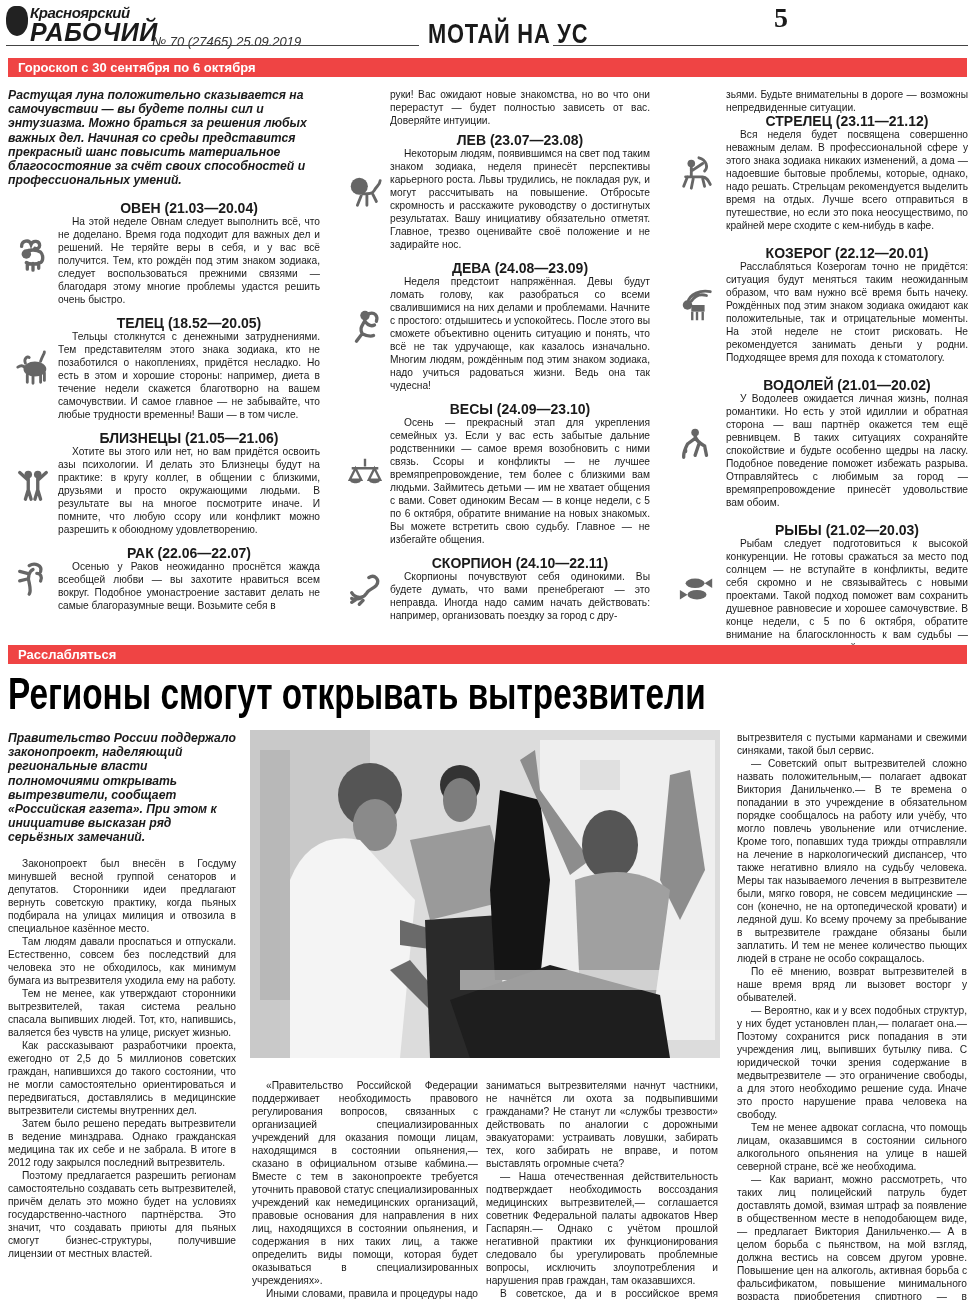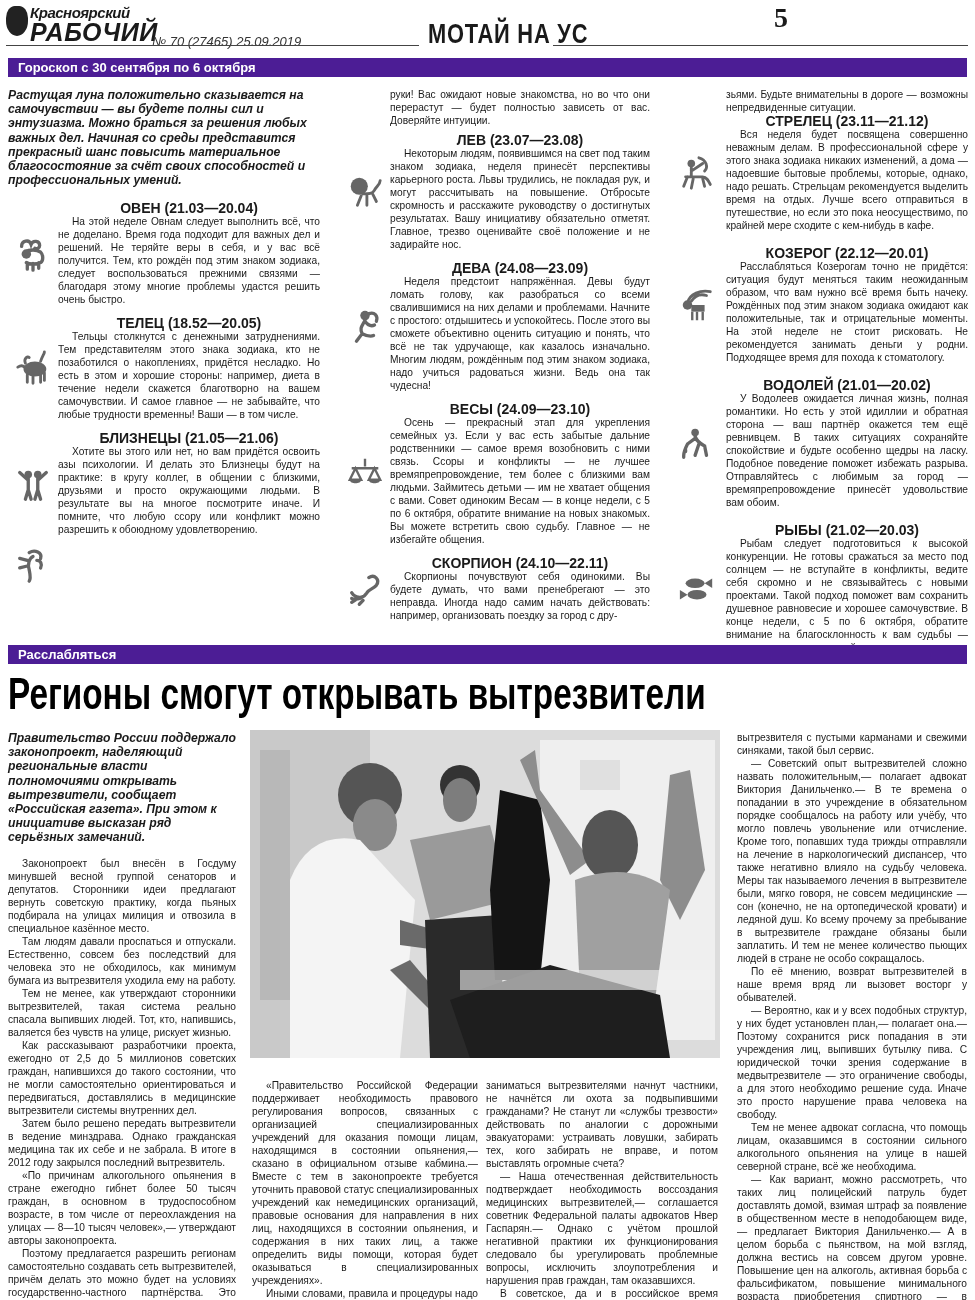--- a/index.html
+++ b/index.html
@@ -7,21 +7,21 @@
   .masthead { position: absolute; left: 0; top: 0; width: 796px; height: 52px; }
   .logo { position: absolute; left: 6px; top: 4px; width: 150px; height: 42px; }
   .logo-emblem { position: absolute; left: 0; top: 2px; width: 22px; height: 30px; background: #222; border-radius: 40% 40% 50% 50%; }
   .logo-top { position: absolute; left: 24px; top: 0; font: italic bold 15px "Liberation Sans", sans-serif; letter-spacing: -0.5px; }
   .logo-bottom { position: absolute; left: 24px; top: 14px; font: italic 900 25px "Liberation Sans", sans-serif; letter-spacing: 0.5px; transform: scaleY(1.05); }
   .issue { position: absolute; left: 152px; top: 34px; font: italic 13px "Liberation Sans", sans-serif; color: #333; }
   .rule-left { position: absolute; left: 6px; top: 45px; width: 413px; border-top: 1.2px solid #444; }
   .rule-right { position: absolute; left: 553px; top: 45px; width: 415px; border-top: 1.2px solid #444; }
   .rubric { position: absolute; left: 428px; top: 18px; font: bold 28px "Liberation Sans", sans-serif; letter-spacing: 1px; transform: scaleX(0.78); transform-origin: left; white-space: nowrap; }
   .pagenum { position: absolute; right: 8px; top: 2px; font: bold 28px "Liberation Serif", serif; }
-  .section-bar { position: absolute; left: 8px; width: 959px; height: 19px; background: #4c1d95; color: #fff; font: bold 13px "Liberation Sans", sans-serif; line-height: 19px; padding-left: 10px; box-sizing: border-box; }
+  .section-bar { position: absolute; left: 8px; width: 959px; height: 19px; background: #ef4444; color: #fff; font: bold 13px "Liberation Sans", sans-serif; line-height: 19px; padding-left: 10px; box-sizing: border-box; }
   .col { position: absolute; font-size: 10.2px; line-height: 13px; text-align: justify; }
   .col p { margin: 0; text-indent: 14px; }
   .lead { font-style: italic; font-weight: bold; font-size: 12.2px; line-height: 14.2px; text-align: left; margin: 0; }
   .days { margin-top: 10px !important; }
   .sign { position: relative; padding-left: 0; margin-top: 10px; }
   .sign-title { display: block; text-align: center; font-weight: bold; font-size: 14px; line-height: 14px; margin-bottom: 0; }
   .sign-wrap { display: flex; }
   .sign-icon { width: 50px; flex: 0 0 50px; display: flex; align-items: center; justify-content: center; }
   .sign-icon svg { width: 38px; height: 40px; }
   .sign-content { flex: 1; }
@@ -95,20 +95,24 @@
     </div>
   </div>
 
   <div class="sign">
     <div class="sign-wrap">
       <div class="sign-icon">
         <svg viewBox="0 0 40 40">
             <path d="M16 6c6-4 14 0 12 6M20 10c-4 2-6 8-4 14 1 5 2 9 0 12M14 14l-8-2M14 20l-8 2M24 14c4 0 6 4 4 8" stroke="#666" stroke-width="3.5" fill="none" stroke-linecap="round"></path>
           </svg>
       </div>
+      <div class="sign-content">
+        <span class="sign-title">РАК (22.06—22.07)</span>
+        <p>Осенью у Раков неожиданно проснётся жажда всеобщей любви — вы захотите нравиться всем вокруг. Подобное умонастроение заставит делать не самые благоразумные вещи. Возьмите себя в</p>
+      </div>
     </div>
   </div>
 </div>
 
 <div class="col" style="left:340px; top:88px; width:310px;">
   <p style="text-indent:0; margin-left:50px;">руки! Вас ожидают новые знакомства, но во что они перерастут — будет полностью зависеть от вас. Доверяйте интуиции.</p>
 
   <div class="sign" style="margin-top:6px;">
     <div class="sign-wrap">
       <div class="sign-icon">
@@ -240,21 +244,20 @@
 <div class="section-bar" style="top:645px;">Расслабляться</div>
 <div class="headline">Регионы смогут открывать вытрезвители</div>
 
 <div class="col" style="left:8px; top:731px; width:228px;">
   <p class="lead" style="text-indent:0; margin-bottom:12px;">Правительство России поддержало законопроект, наделяющий региональные власти полномочиями открывать вытрезвители, сообщает «Российская газета». При этом к инициативе высказан ряд серьёзных замечаний.</p>
   <p>Законопроект был внесён в Госдуму минувшей весной группой сенаторов и депутатов. Сторонники идеи предлагают вернуть советскую практику, когда пьяных подбирала на улицах милиция и отвозила в специальное казённое место.</p>
   <p>Там людям давали проспаться и отпускали. Естественно, совсем без последствий для человека это не обходилось, как минимум бумага из вытрезвителя уходила ему на работу.</p>
   <p>Тем не менее, как утверждают сторонники вытрезвителей, такая система реально спасала выпивших людей. Тот, кто, напившись, валяется без чувств на улице, рискует жизнью.</p>
   <p>Как рассказывают разработчики проекта, ежегодно от 2,5 до 5 миллионов советских граждан, напившихся до такого состоянии, что не могли самостоятельно ориентироваться и передвигаться, доставлялись в медицинские вытрезвители системы внутренних дел.</p>
   <p>Затем было решено передать вытрезвители в ведение минздрава. Однако гражданская медицина так их себе и не забрала. В итоге в 2012 году закрылся последний вытрезвитель.</p>
-  <p>«По причинам алкогольного опьянения в стране ежегодно гибнет более 50 тысяч граждан, в основном в трудоспособном возрасте, в том числе от переохлаждения на улицах — 8—10 тысяч человек»,— утверждают авторы законопроекта.</p>
   <p>Поэтому предлагается разрешить регионам самостоятельно создавать сеть вытрезвителей, причём делать это можно будет на условиях государственно-частного партнёрства. Это значит, что создавать приюты для пьяных смогут бизнес-структуры, получившие лицензии от местных властей.</p>
 </div>
 
 <div class="photo">
   <svg width="470" height="328" viewBox="0 0 470 328">
     <rect x="0" y="0" width="470" height="328" fill="#dcdcdc"></rect>
     <rect x="0" y="0" width="120" height="328" fill="#c9c9c9"></rect>
     <rect x="10" y="20" width="30" height="250" fill="#b8b8b8"></rect>
     <rect x="290" y="10" width="175" height="300" fill="#efefef"></rect>
     <rect x="330" y="30" width="40" height="30" fill="#e0e0e0"></rect>

